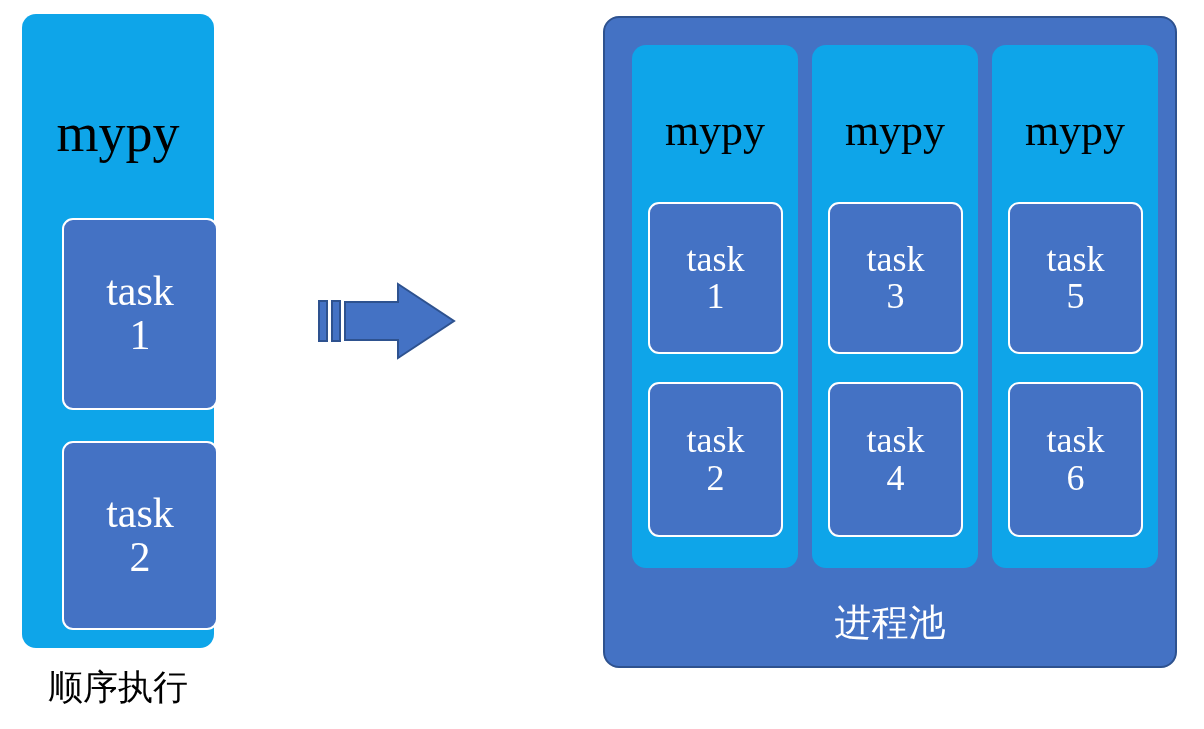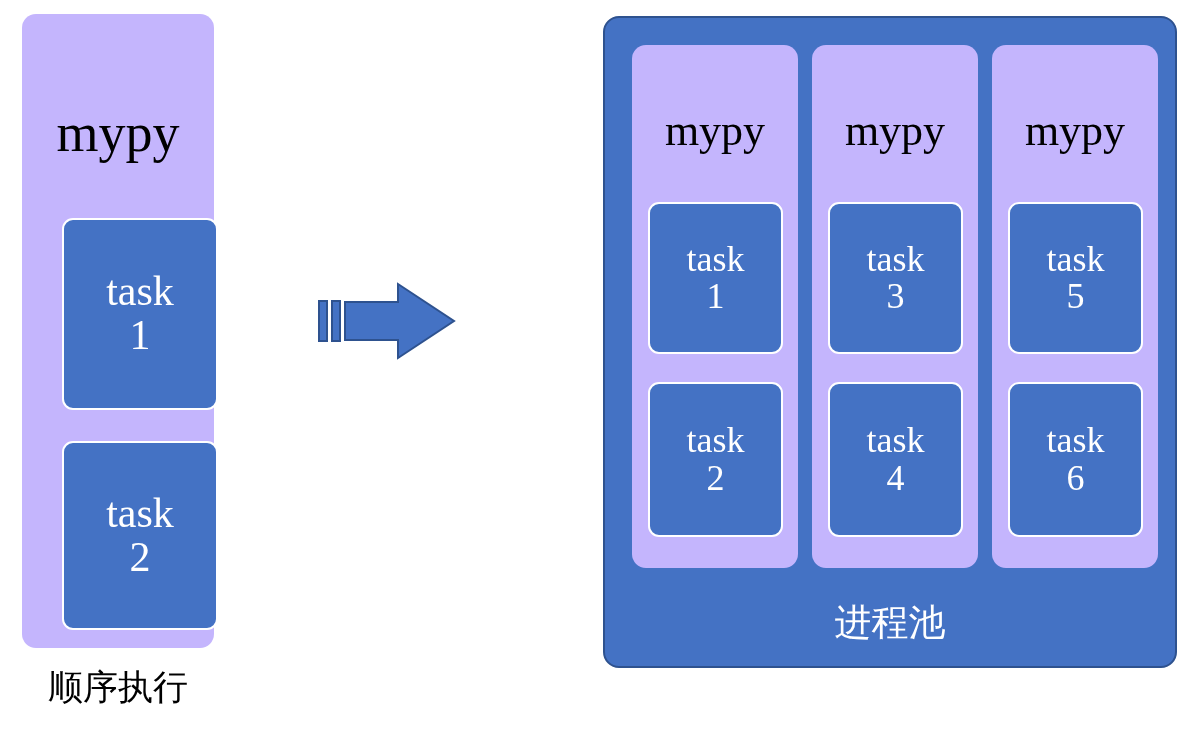--- a/index.html
+++ b/index.html
@@ -10,21 +10,21 @@
   body {
     width: 1204px;
     height: 729px;
     position: relative;
     overflow: hidden;
     font-family: "Liberation Serif", serif;
   }
 
   
   .panel-lavender {
-    background: #c4b5fd;
+    background: #0ea5e9;
     border-radius: 14px;
     position: absolute;
     box-sizing: border-box;
   }
   .task-box {
     background: #4472C4;
     border: 2px solid #FFFFFF;
     border-radius: 11px;
     position: absolute;
     box-sizing: border-box;

